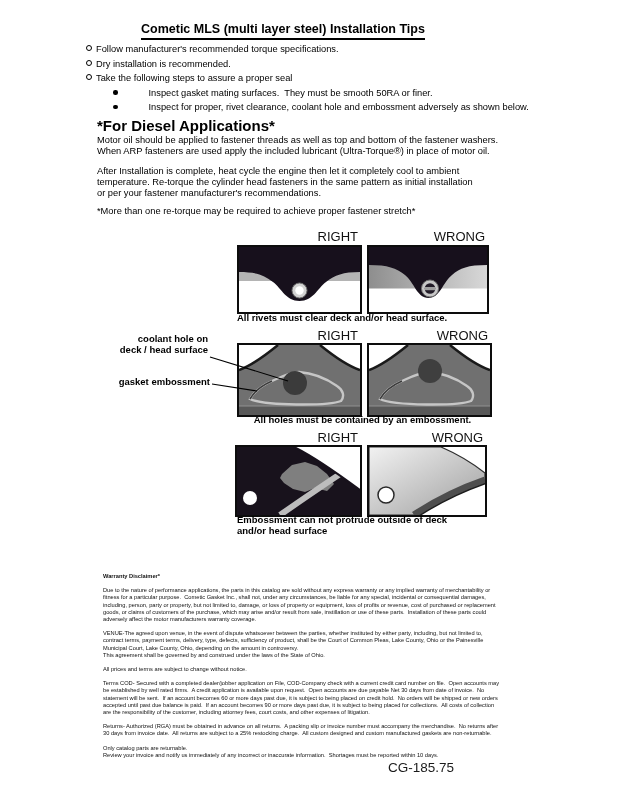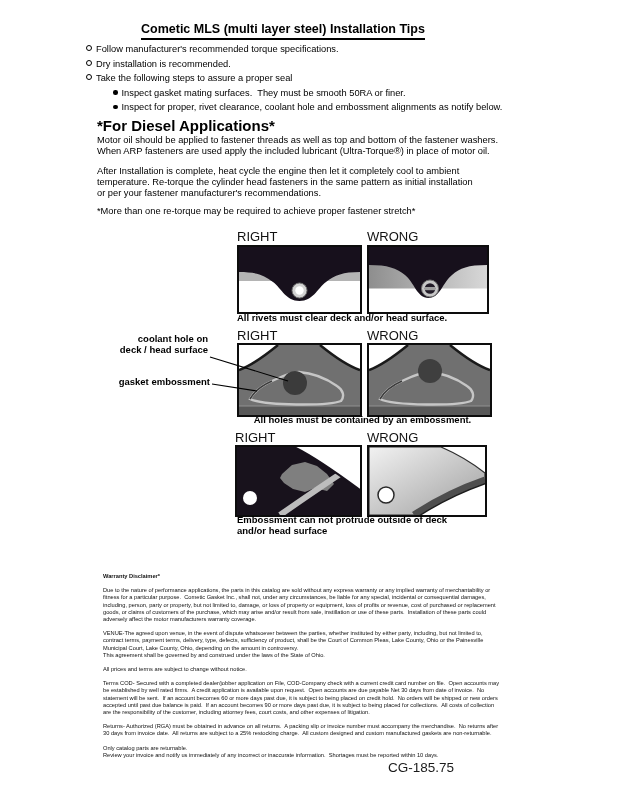--- a/index.html
+++ b/index.html
@@ -9,27 +9,27 @@
   .pre{white-space:pre;}
   
   .title{font-size:12.5px;font-weight:bold;border-bottom:2px solid #000;padding-bottom:2px;white-space:pre;margin-left:30px;}
   
   .tips{font-size:9.3px;line-height:14.6px;}
   .tiprow{display:flex;align-items:baseline;white-space:pre;}
   .mark-o{display:inline-block;width:4px;height:4px;border:1px solid #000;border-radius:50%;
           margin-right:4px;flex:0 0 auto;position:relative;top:-1px;}
   .mark-f{display:inline-block;width:4.5px;height:4.5px;background:#000;border-radius:50%;
           margin-right:4px;flex:0 0 auto;position:relative;top:-1px;}
-  .sub{margin-left:27px;}
+  .sub{margin-left:27px;gap:27px;}
   
   .h2{font-size:15px;font-weight:bold;white-space:pre;}
   .para{font-size:9.3px;line-height:11.2px;}
   .para div{white-space:pre;}
   
-  .figlabel{font-size:13px;text-align:left;white-space:pre;color:#111;}
+  .figlabel{font-size:13px;text-align:right;white-space:pre;color:#111;}
   .figcap{font-size:9.5px;font-weight:600;white-space:pre;line-height:11px;color:#000;}
   .figcap.center{text-align:center;}
   svg.figimg{display:block;border:2px solid #0d0d0d;background:#fff;}
   .sidelabel{font-size:9.5px;font-weight:600;line-height:10.5px;text-align:right;white-space:pre;}
   
   .disc{font-size:5.7px;line-height:7.2px;width:420px;color:#111;}
   .disc .dh{font-weight:bold;margin-bottom:7px;white-space:pre;}
   .disc .blk{margin-bottom:7px;}
   .disc .blk div{white-space:pre;}
   .pagecode{font-size:13.5px;white-space:pre;color:#1a1a1a;}
@@ -41,21 +41,21 @@
 
   <div class="abs" style="left:111px;top:19px;">
     <span class="title">Cometic MLS (multi layer steel) Installation Tips</span>
   </div>
 
   <div class="abs tips" style="left:86px;top:42px;">
     <div class="tiprow"><span class="mark-o"></span><span>Follow manufacturer's recommended torque specifications.</span></div>
     <div class="tiprow"><span class="mark-o"></span><span>Dry installation is recommended.</span></div>
     <div class="tiprow"><span class="mark-o"></span><span>Take the following steps to assure a proper seal</span></div>
     <div class="tiprow sub"><span class="mark-f"></span><span>Inspect gasket mating surfaces.  They must be smooth 50RA or finer.</span></div>
-    <div class="tiprow sub"><span class="mark-f"></span><span>Inspect for proper, rivet clearance, coolant hole and embossment alignments as notify below.</span></div>
+    <div class="tiprow sub"><span class="mark-f"></span><span>Inspect for proper, rivet clearance, coolant hole and embossment adversely as shown below.</span></div>
   </div>
 
   <div class="abs h2" style="left:97px;top:117px;">*For Diesel Applications*</div>
   <div class="abs para" style="left:97px;top:135px;">
       <div>Motor oil should be applied to fastener threads as well as top and bottom of the fastener washers.</div>
       <div>When ARP fasteners are used apply the included lubricant (Ultra-Torque®) in place of motor oil.</div>
     </div>
   <div class="abs para" style="left:97px;top:166px;">
       <div>After Installation is complete, heat cycle the engine then let it completely cool to ambient</div>
       <div>temperature. Re-torque the cylinder head fasteners in the same pattern as initial installation</div>

